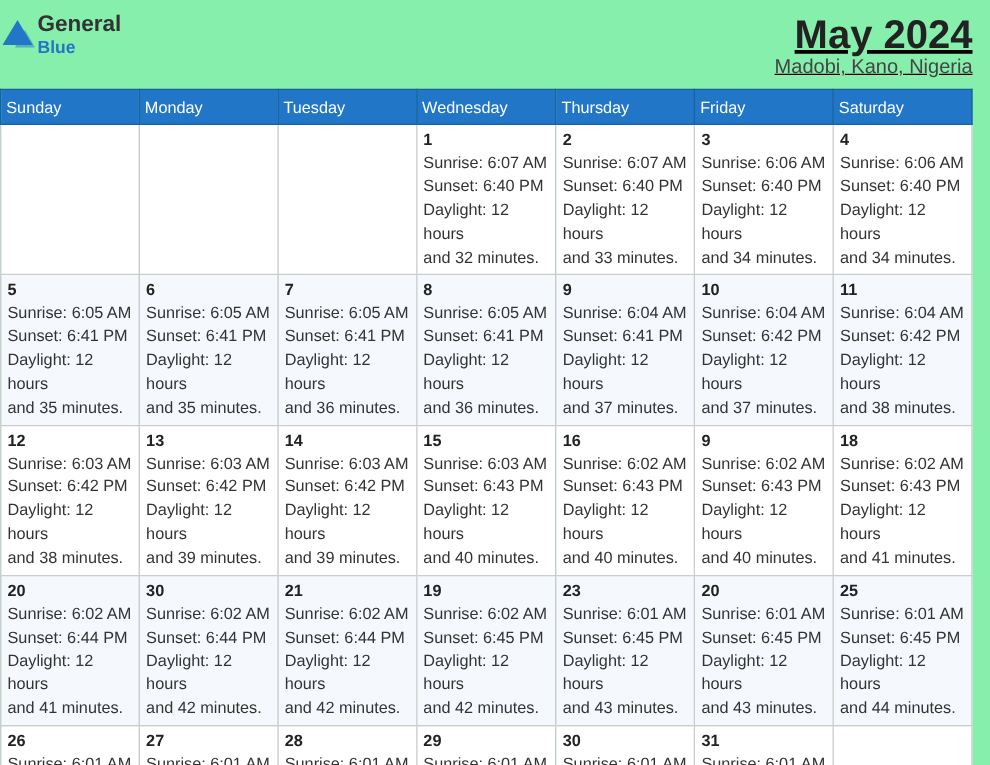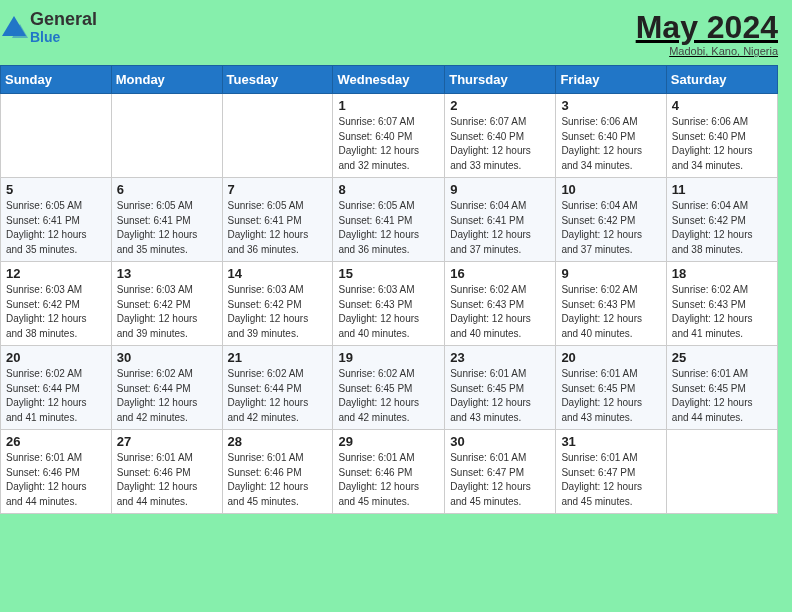--- a/index.html
+++ b/index.html
@@ -51,33 +51,33 @@
       text-align: right;
       text-decoration: underline;
     }
     .title-month {
       font-size: 32px;
       font-weight: bold;
       color: #222;
       line-height: 1.1;
     }
     .title-location {
-      font-size: 11px;
+      font-size: 16px;
       color: #444;
     }
     .calendar {
       width: 100%;
       border-collapse: collapse;
       border: 1px solid #ccc;
     }
     .calendar th {
       background: #2176c7;
       color: #fff;
       font-size: 13px;
-      font-weight: bold;
+      font-weight: normal;
       padding: 6px 4px;
       text-align: left;
       border: 1px solid #1a5fa0;
     }
     .calendar td {
       border: 1px solid #ccc;
       vertical-align: top;
       padding: 4px 5px;
       width: 113px;
       min-height: 80px;
@@ -92,21 +92,21 @@
       background: #fff;
     }
     .day-number {
       font-size: 13px;
       font-weight: bold;
       color: #222;
       display: block;
       margin-bottom: 2px;
     }
     .day-info {
-      font-size: 10px;
+      font-size: 13px;
       color: #333;
       line-height: 1.45;
     }
     .empty-cell {
       background: #fff !important;
     }
     .footer-note {
       margin-top: 6px;
       font-size: 11px;
       color: #555;

